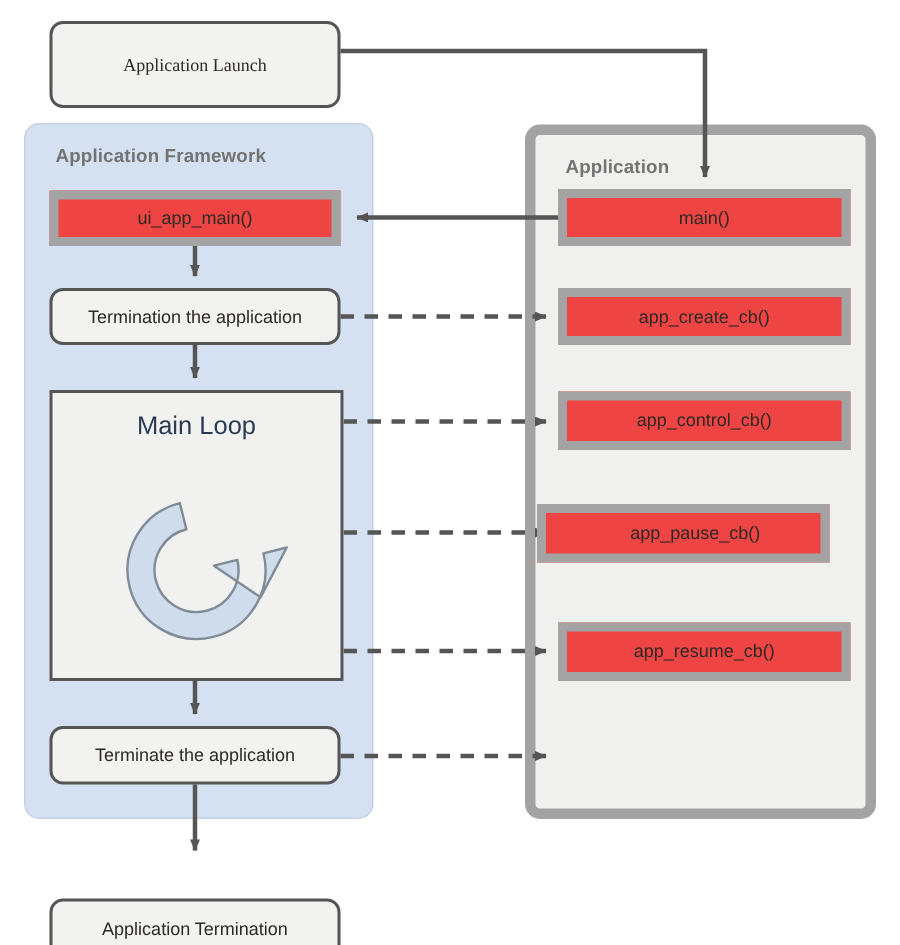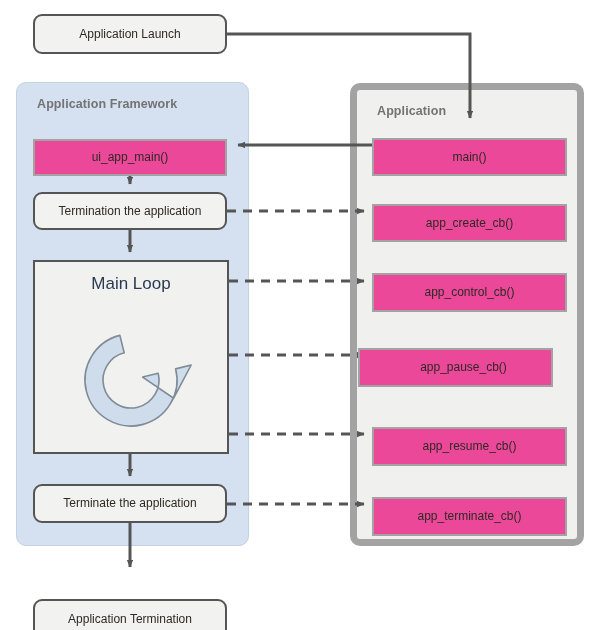--- a/index.html
+++ b/index.html
@@ -60,24 +60,23 @@
     font-size: 12px;
     line-height: 1.2;
     z-index: 4;
   }
   .node.rounded {
     background: #f2f2f0;
     border: 2px solid #555555;
     border-radius: 9px;
   }
   .node.green {
-    background: #ec4899;
-    border: 2px solid #a3a3a3;
+    background: #ef4444;
+    border: 6px solid #a3a3a3;
     border-radius: 0;
-    margin-top: 12px;
   }
   
   .mainloop {
     position: absolute;
     left: 33px; top: 260px;
     width: 196px; height: 194px;
     box-sizing: border-box;
     background: #f1f1f0;
     border: 2px solid #555555;
     z-index: 4;
@@ -90,21 +89,21 @@
     font-size: 17px;
     color: #2a3a52;
   }
   .loop-icon {
     position: absolute;
     left: 50%;
     top: 52px;
     transform: translateX(-50%);
   }
   
-  #node-app-launch      { left: 33px;  top: 14px;  width: 194px; height: 40px; }
+  #node-app-launch      { left: 33px;  top: 14px;  width: 194px; height: 58px; font-family: Liberation Serif, serif; }
   #node-ui-app-main     { left: 33px;  top: 127px; width: 194px; height: 37px; }
   #node-initialize      { left: 33px;  top: 192px; width: 194px; height: 38px; }
   #node-terminate       { left: 33px;  top: 484px; width: 194px; height: 39px; }
   #node-app-termination { left: 33px;  top: 575px; width: 194px; height: 40px; margin-top: 24px; }
 
   #node-main            { left: 372px; top: 126px; width: 195px; height: 38px; }
   #node-app-create      { left: 372px; top: 192px; width: 195px; height: 38px; }
   #node-app-control     { left: 372px; top: 261px; width: 195px; height: 39px; }
   #node-app-pause       { left: 358px; top: 336px; width: 195px; height: 39px; padding-left: 16px; }
   #node-app-resume      { left: 372px; top: 415px; width: 195px; height: 39px; }
@@ -229,17 +228,14 @@
   </div>
 
   <div class="node green" id="node-app-pause">
     <span>app_pause_cb()</span>
   </div>
 
   <div class="node green" id="node-app-resume">
     <span>app_resume_cb()</span>
   </div>
 
-  <div class="node green" id="node-app-terminate">
-    <span>app_terminate_cb()</span>
-  </div>
 
 </div>
 
 </body></html>

